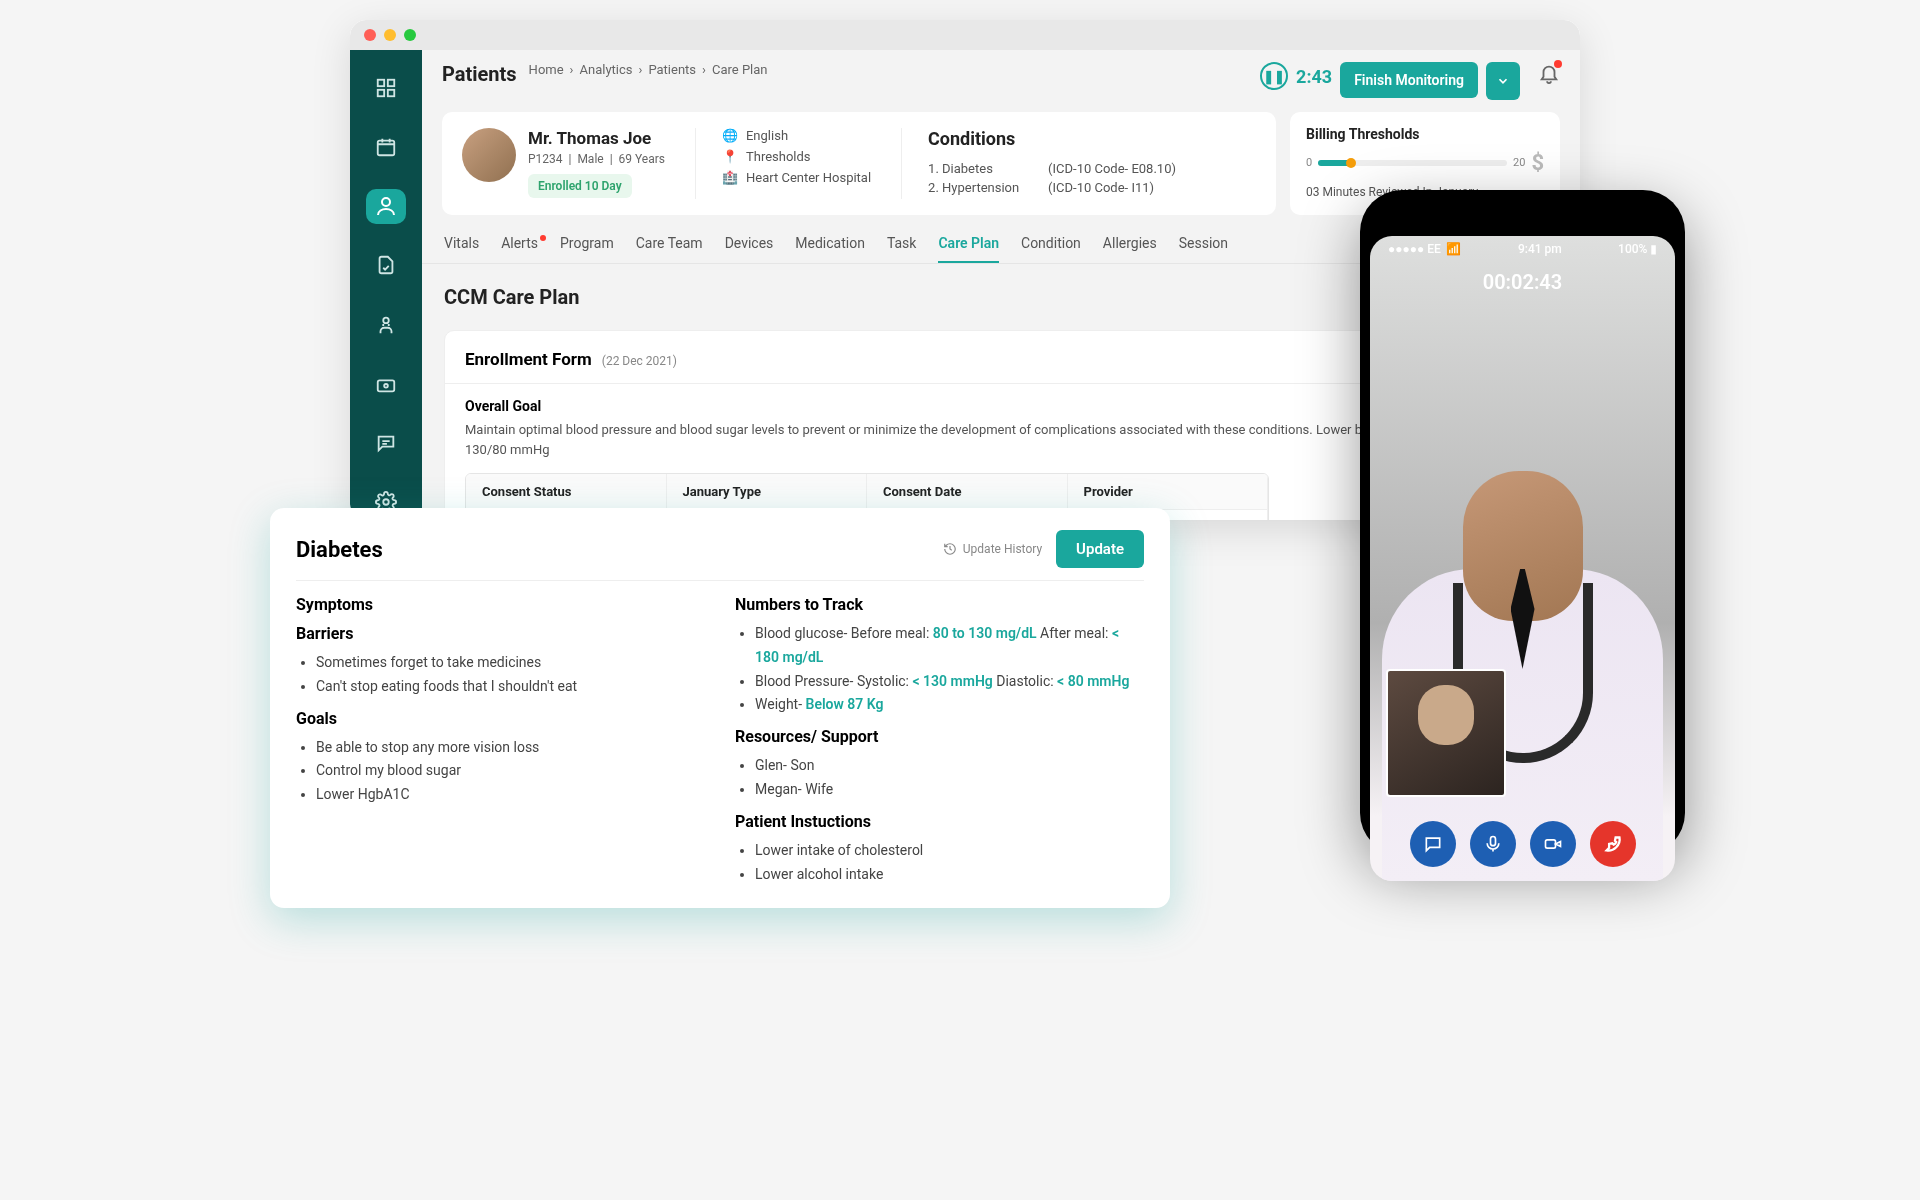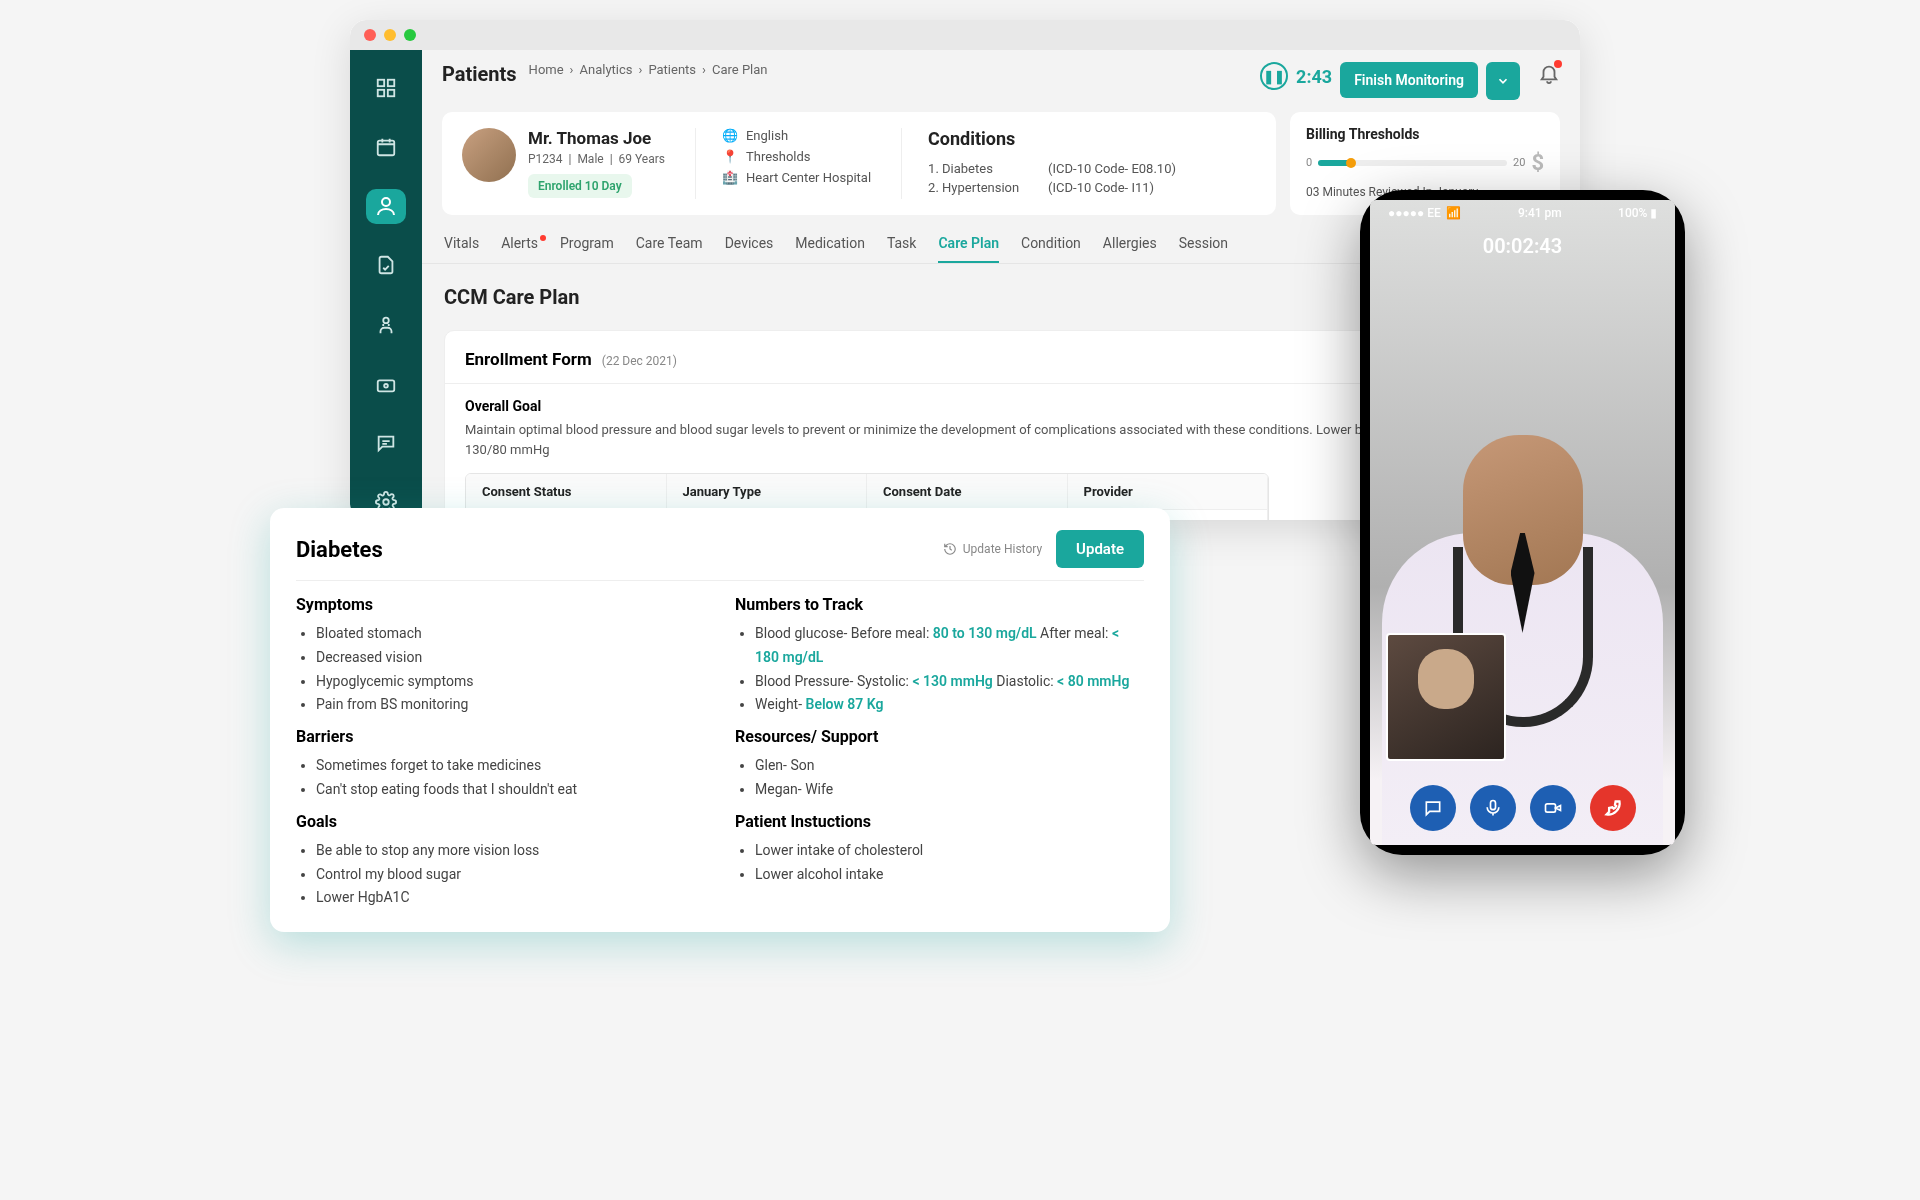--- a/index.html
+++ b/index.html
@@ -87,21 +87,21 @@
 .diab-cols { display:flex; gap:30px; margin-top:14px; }
 .dcol { flex:1; }
 .dcol h4 { font-size:16px; font-weight:700; margin-bottom:8px; margin-top:10px; }
 .dcol h4:first-child{margin-top:0;}
 .dcol ul { list-style:disc; padding-left:20px; }
 .dcol li { font-size:14px; color:#444; line-height:1.7; }
 .val { color:#1aa79d; font-weight:600; }
 
 
 .phone { position:absolute; right:5px; top:170px; width:325px; height:665px; background:#000; border-radius:42px; padding:10px; box-shadow:0 20px 60px rgba(0,0,0,.4); z-index:6; }
-.phone-screen { width:100%; height:100%; background:linear-gradient(180deg,#dedfde 0%,#b0b0b0 60%,#f6f2f5 90%); border-radius:6px; overflow:hidden; position:relative; }
+.phone-screen { width:100%; height:100%; background:linear-gradient(180deg,#dedfde 0%,#b0b0b0 60%,#f6f2f5 90%); border-radius:22px; overflow:hidden; position:relative;margin-top:36px; }
 .statusbar { display:flex; justify-content:space-between; align-items:center; padding:6px 18px; font-size:12px; color:#fff; font-weight:500; }
 .call-timer { text-align:center; color:#fff; font-size:20px; font-weight:600; margin-top:8px; }
 .doctor-fig { position:absolute; bottom:0; left:0; right:0; height:78%; display:flex; justify-content:center; align-items:flex-end; }
 .doc-body { width:92%; height:62%; background:linear-gradient(180deg,#ece5f2,#f3eef6); border-radius:90px 90px 0 0; position:relative; }
 .doc-head { position:absolute; top:-98px; left:50%; transform:translateX(-50%); width:120px; height:150px; background:linear-gradient(160deg,#c69877,#a27753); border-radius:56px 56px 50px 50px; }
 .steth { position:absolute; top:14px; left:50%; transform:translateX(-50%); width:140px; height:180px; border:10px solid #2a2a2a; border-top:none; border-radius:0 0 80px 80px; }
 .tie { position:absolute; top:0; left:50%; transform:translateX(-50%); width:24px; height:100px; background:#111; clip-path:polygon(40% 0,60% 0,100% 40%,50% 100%,0 40%); }
 .pip { position:absolute; bottom:84px; left:16px; width:120px; height:128px; border:2px solid #fff; border-radius:4px; overflow:hidden; background:linear-gradient(150deg,#5d4a40,#2c2420); }
 .pip .p-head{width:56px;height:60px;background:#c9a98a;border-radius:26px;margin:14px auto 0;}
 .call-ctrl { position:absolute; bottom:14px; left:0; right:0; display:flex; justify-content:center; gap:14px; }
@@ -317,26 +317,20 @@
             <path d="M3 12a9 9 0 109-9 9 9 0 00-6.3 2.6L3 8"></path>
             <path d="M3 3v5h5M12 7v5l3 2"></path>
           </svg>
           <span>Update History</span>
         </span>
       <button class="btn-upd">Update</button>
     </div>
     <div class="diab-cols">
       <div class="dcol">
         <h4>Symptoms</h4>
-        <ul id="ul-sym">
-            <li>Bloated stomach</li>
-            <li>Decreased vision</li>
-            <li>Hypoglycemic symptoms</li>
-            <li>Pain from BS monitoring</li>
-          </ul>
         <h4>Barriers</h4>
         <ul id="ul-bar">
             <li>Sometimes forget to take medicines</li>
             <li>Can't stop eating foods that I shouldn't eat</li>
           </ul>
         <h4>Goals</h4>
         <ul id="ul-goal">
             <li>Be able to stop any more vision loss</li>
             <li>Control my blood sugar</li>
             <li>Lower HgbA1C</li>

